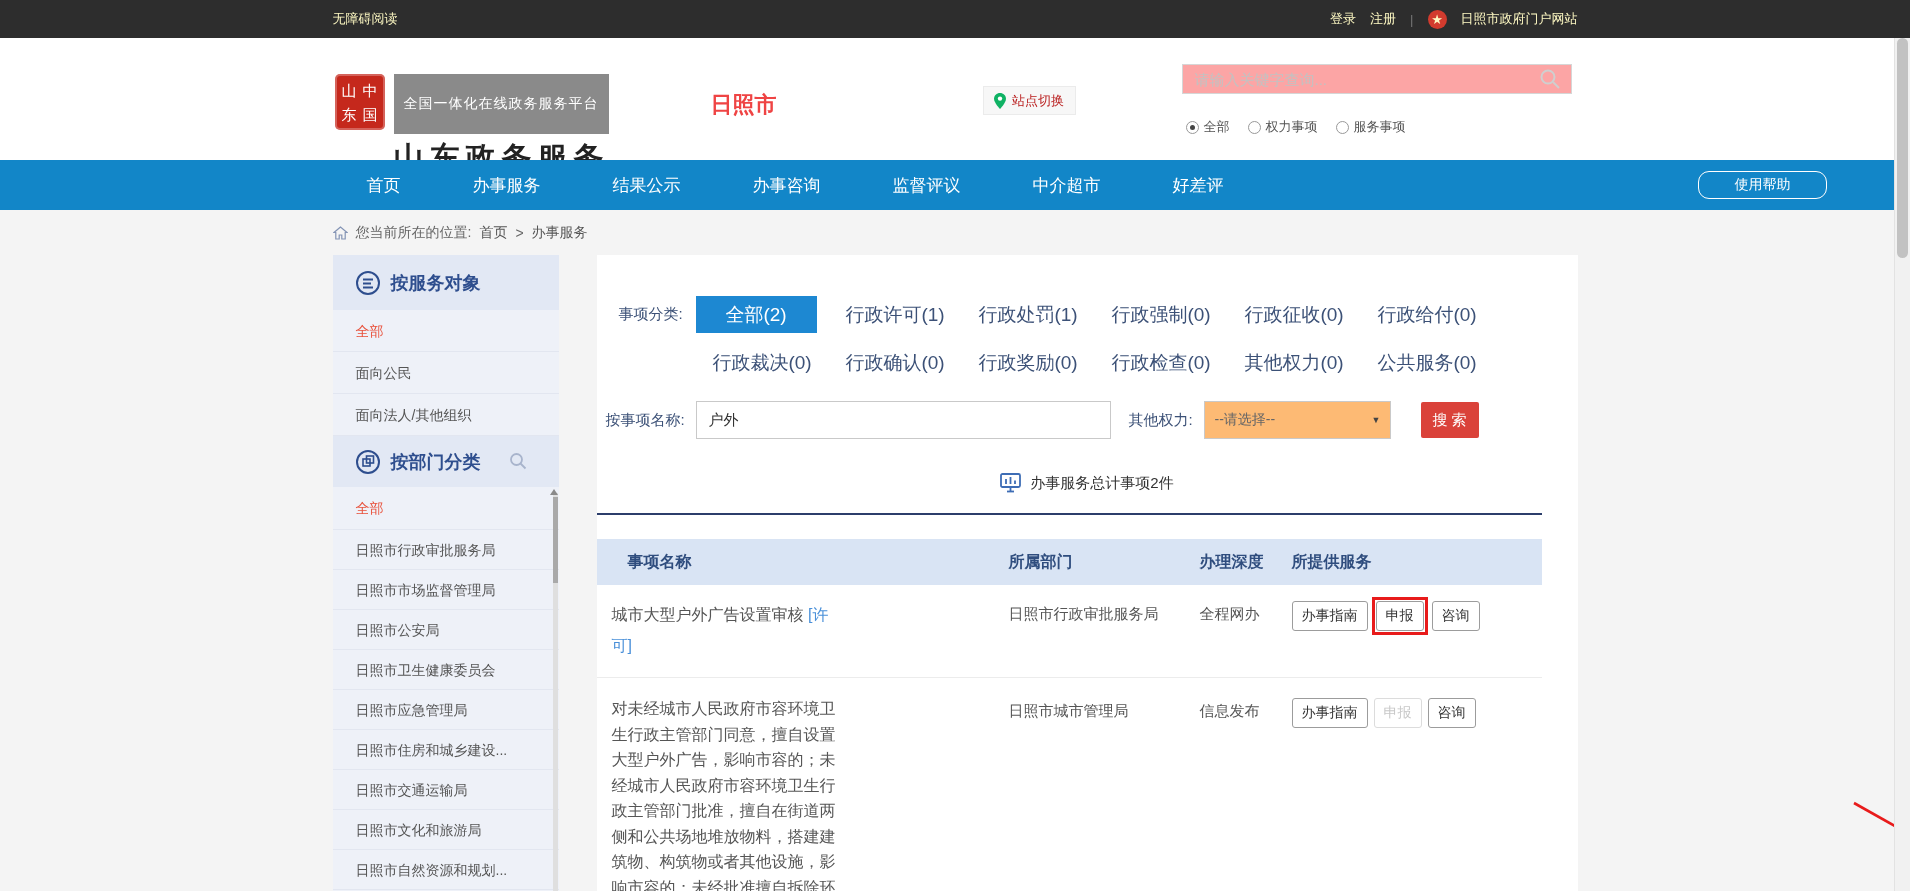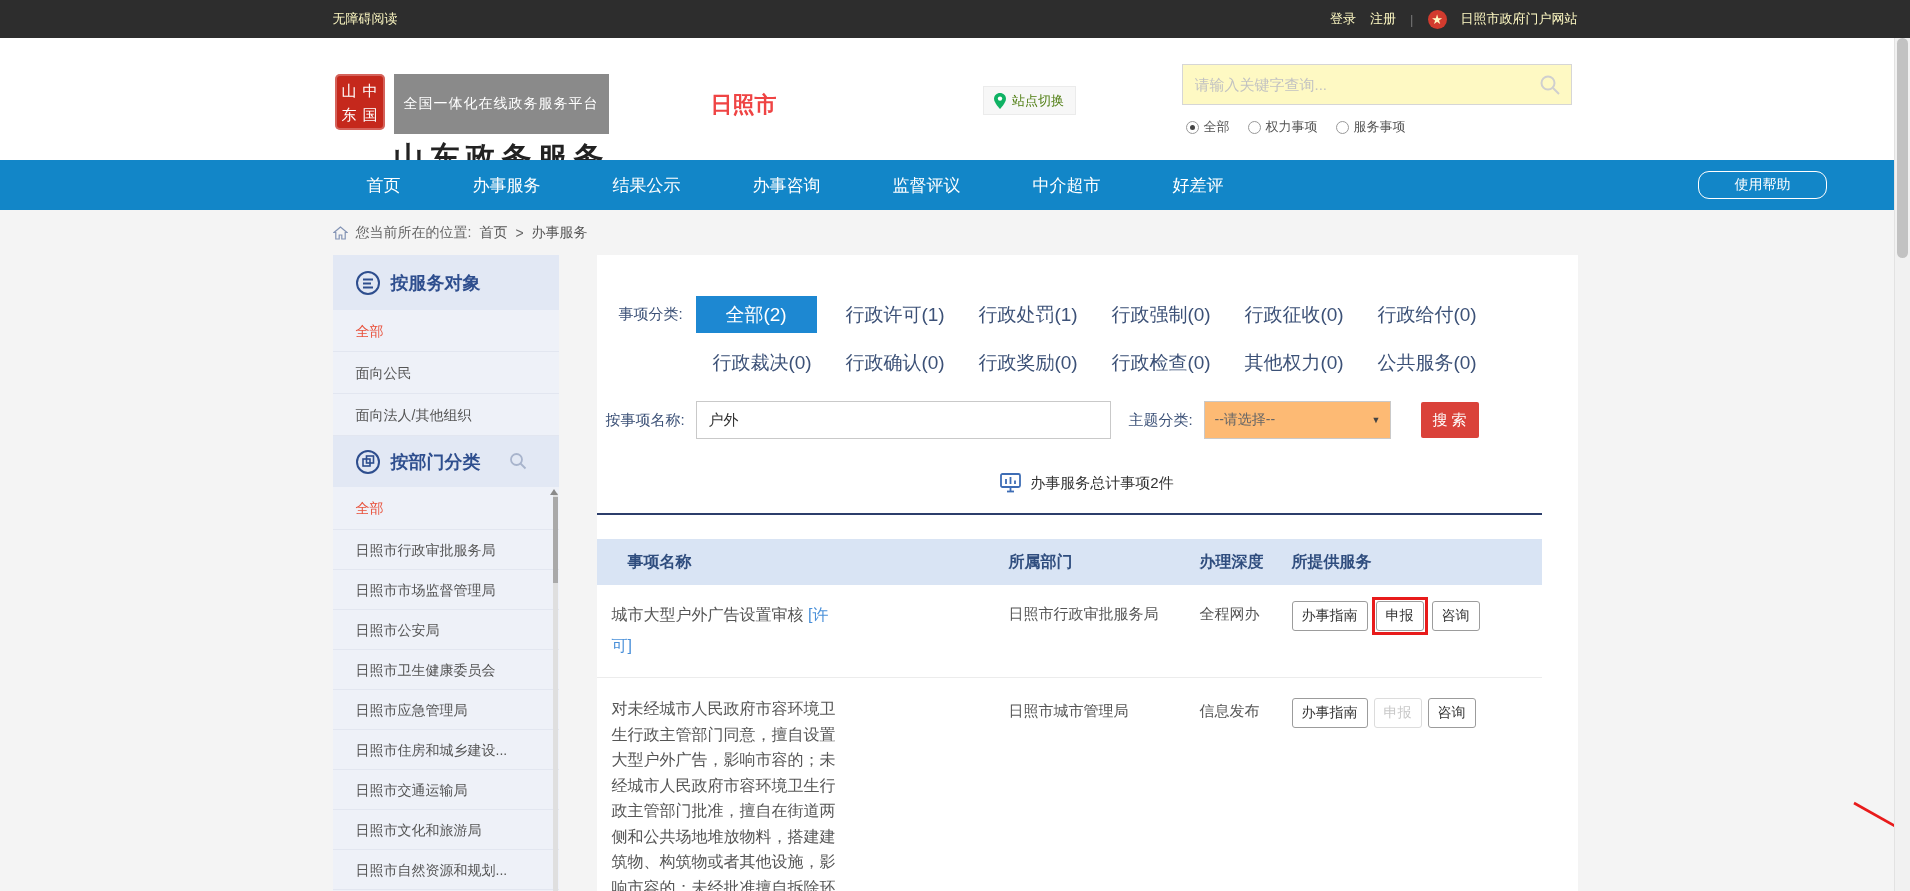--- a/index.html
+++ b/index.html
@@ -22,22 +22,22 @@
 
   
   .header { height:122px; background:#fff; }
   .header .shell { height:100%; }
   .logo { position:absolute; left:2px; top:36px; display:flex; align-items:flex-start; }
   .seal { width:50px; height:56px; background:#c5281c; border-radius:5px; box-shadow:inset 0 0 0 2px rgba(255,255,255,.28); display:grid; grid-template-columns:1fr 1fr; align-items:center; justify-items:center; color:#fff; font-size:15px; line-height:1.4; padding:4px; margin-right:9px; direction:rtl; }
   .logo-text { display:flex; flex-direction:column; }
   .logo-badge { background:#8a8a8a; color:#fff; font-size:14px; padding:21px 10px; align-self:flex-start; letter-spacing:1px; }
   .logo-title { font-size:30px; font-weight:bold; color:#222; letter-spacing:6px; margin-top:4px; white-space:nowrap; }
   .city-name { position:absolute; left:378px; top:52px; font-size:22px; font-weight:bold; color:#ef4444; }
-  .site-switch { position:absolute; left:650px; top:48px; width:93px; height:29px; background:#f7f7f7; border:1px solid #ebebeb; display:flex; align-items:center; justify-content:center; gap:6px; font-size:13px; color:#4d7c0f; cursor:pointer; }
-  .search-box { position:absolute; left:849px; top:26px; width:390px; height:41px; border:1px solid #d6d6d6; background:#fef9c3; display:flex; align-items:center; }
+  .site-switch { position:absolute; left:650px; top:48px; width:93px; height:29px; background:#f7f7f7; border:1px solid #ebebeb; display:flex; align-items:center; justify-content:center; gap:6px; font-size:13px; color:#b91c1c; cursor:pointer; }
+  .search-box { position:absolute; left:849px; top:26px; width:390px; height:30px; border:1px solid #d6d6d6; background:#fca5a5; display:flex; align-items:center; }
   .search-box input { flex:1; border:none; outline:none; padding:0 12px; font-size:15px; color:#333; font-family:inherit; background:transparent; }
   .search-box input::placeholder { color:#c2c2c2; }
   .search-box .mag { margin-right:10px; }
   .search-scopes { position:absolute; left:853px; top:80px; display:flex; gap:18px; align-items:center; font-size:13px; color:#555; }
   .scope { display:inline-flex; align-items:center; cursor:pointer; }
   .radio { width:13px; height:13px; border:1px solid #999; border-radius:50%; background:#fff; margin-right:5px; position:relative; display:inline-block; }
   .radio.checked::after { content:""; position:absolute; inset:3px; border-radius:50%; background:#444; }
 
   
   .nav { height:50px; background:#1286c8; position:relative; }
@@ -277,21 +277,21 @@
           <span class="tab-cell"><span>行政奖励</span><span>(0)</span></span>
           <span class="tab-cell"><span>行政检查</span><span>(0)</span></span>
           <span class="tab-cell"><span>其他权力</span><span>(0)</span></span>
           <span class="tab-cell"><span>公共服务</span><span>(0)</span></span>
         </div>
       </div>
 
       <div class="filter-row">
         <span class="f-label name">按事项名称:</span>
         <input class="name-input" type="text" value="户外" style="">
-        <span class="f-label topic">主题分类:</span>
+        <span class="f-label topic">其他权力:</span>
         <div class="select-box">
           <span>--请选择--</span>
           <span class="caret">▼</span>
         </div>
         <button class="search-btn">搜 索</button>
       </div>
 
       <div class="count-row">
         <svg width="21" height="20" viewBox="0 0 21 20">
           <rect x="1" y="1" width="19" height="13" rx="1.5" fill="none" stroke="#3e6db5" stroke-width="1.8"></rect>

